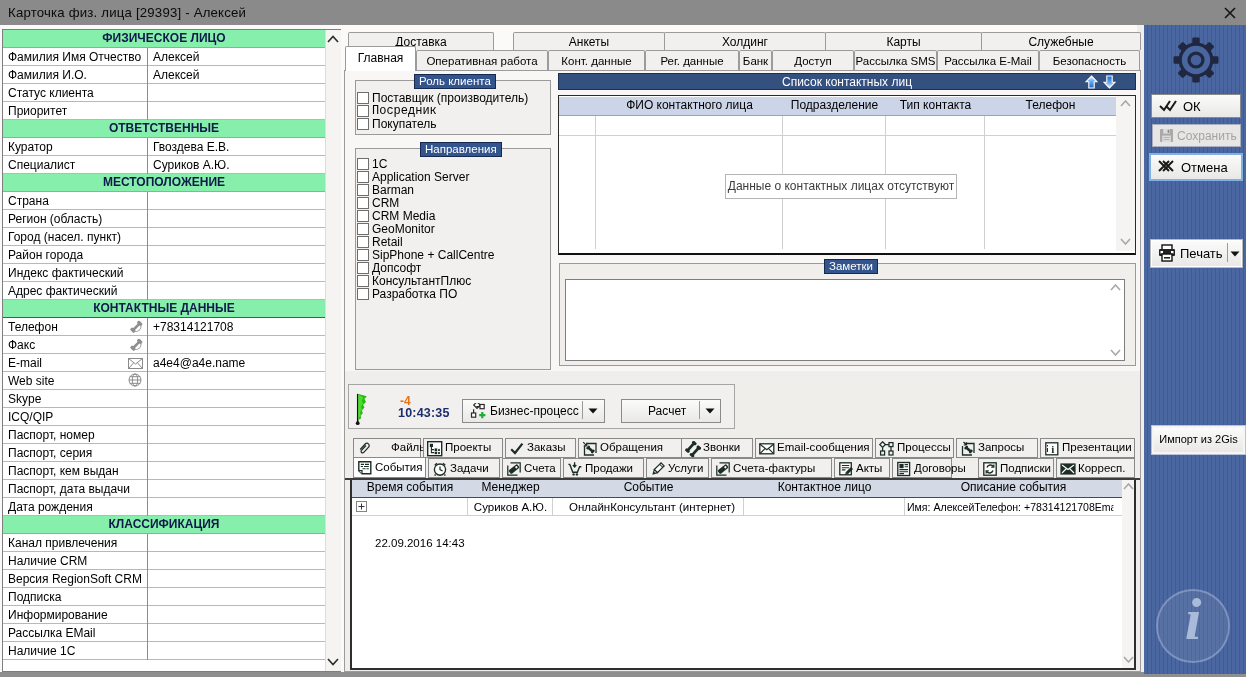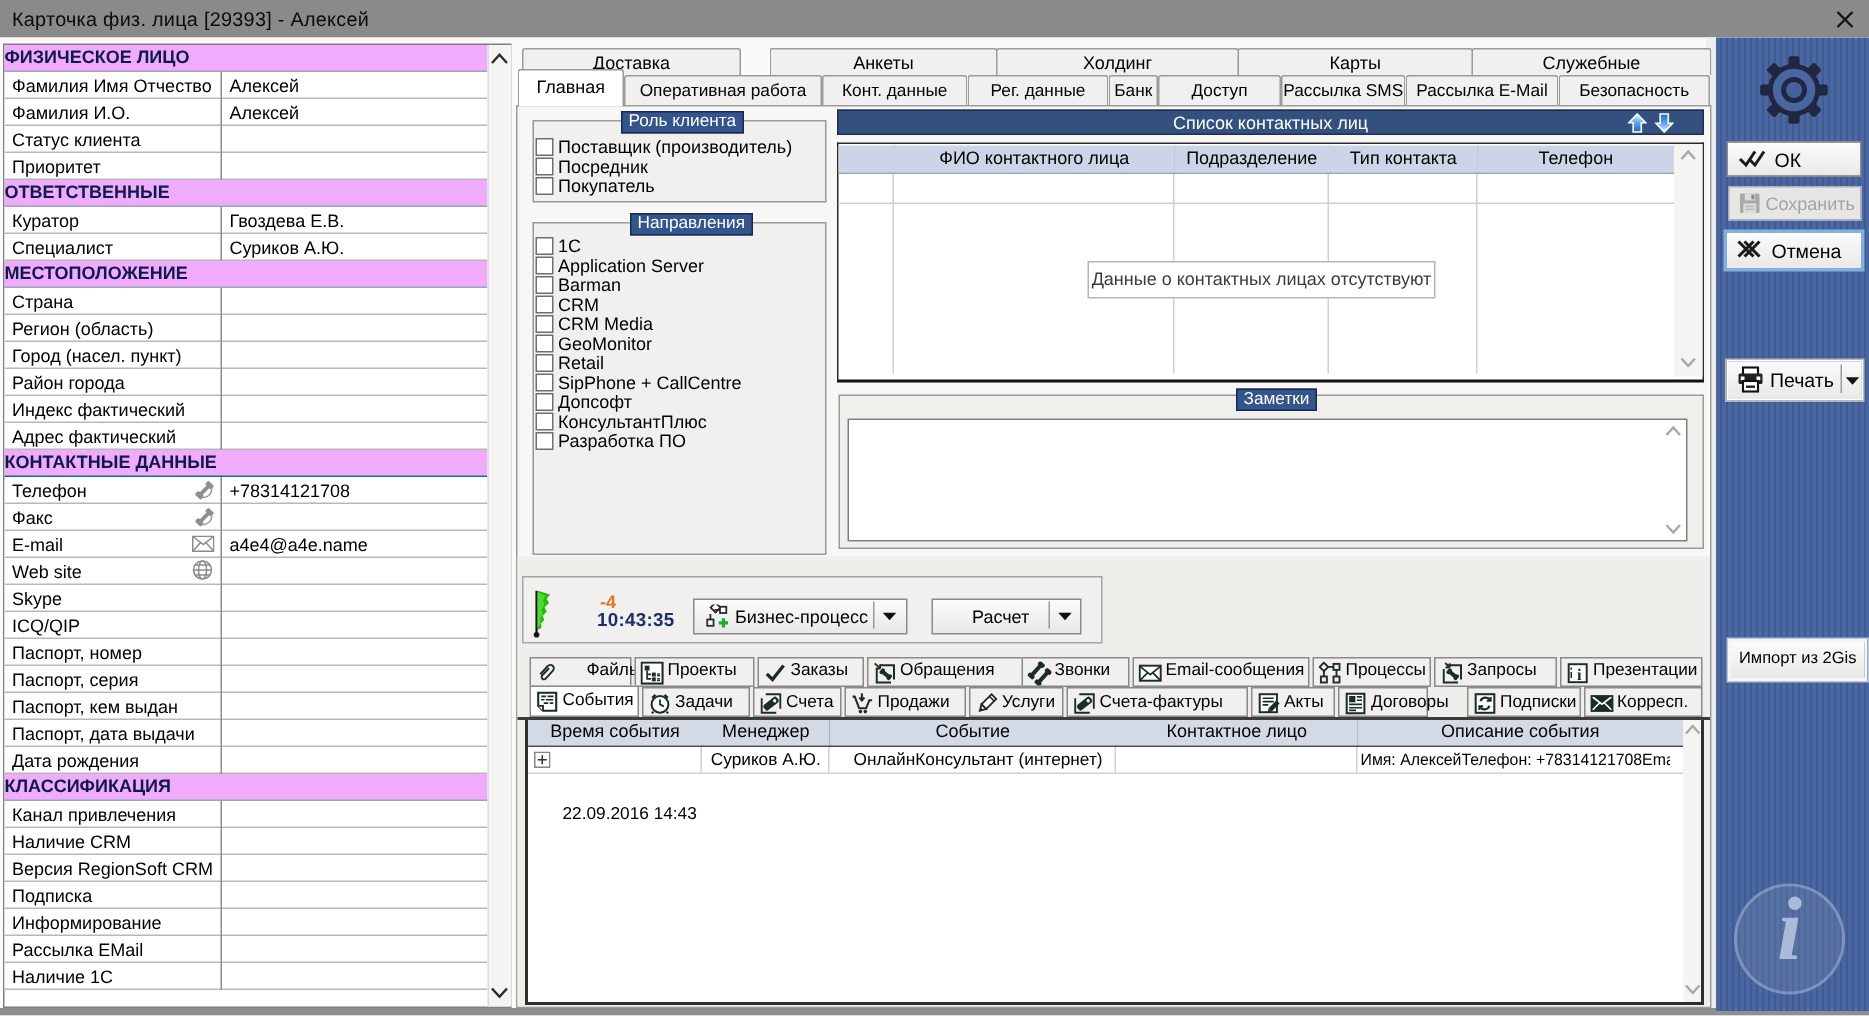--- a/index.html
+++ b/index.html
@@ -1,19 +1,19 @@
 <!DOCTYPE html>
 <html><head><meta charset="utf-8">
 <style>
 html,body{margin:0;padding:0;}
 body{width:1246px;height:677px;position:relative;overflow:hidden;
   font-family:"Liberation Sans",sans-serif;background:#f0efed;}
 .abs{position:absolute;}
 .tb{background:#8a8a8a;}
-.hdr{background:#f0abfc;color:#0e1a4a;font-weight:bold;}
+.hdr{background:#86efac;color:#0e1a4a;font-weight:bold;text-align:center;}
 .grp{background:#f1f0ee;border:1px solid #9a9a9a;}
 .grplbl{position:absolute;background:#33548c;border:1px solid #16294f;color:#fff;
   font-size:11.5px;line-height:13px;padding:0 4px;white-space:nowrap;}
 .cb{position:absolute;width:10px;height:10px;border:1px solid #6e6e6e;background:#fff;}
 .cblbl{position:absolute;font-size:12px;color:#000;white-space:nowrap;}
 .btn3d{background:linear-gradient(#fbfbfb,#e9e8e6);border:1px solid #8a8a8a;}
 .tabbtn{position:absolute;background:#f1f0ee;border:1px solid #898989;
   font-size:11.5px;color:#000;white-space:nowrap;}
 .thv{position:absolute;background:#ccd5e8;color:#000;font-size:12px;
   text-align:center;border-right:1px solid #9aa4b8;line-height:17px;}
@@ -241,21 +241,21 @@
 <div class="abs" style="left:854px;top:50px;width:83px;height:20px;background:#f1f0ee;border:1px solid #9b9b9b;border-bottom:none;border-radius:2px 2px 0 0;box-sizing:border-box;font-size:11.5px;text-align:center;line-height:20px;white-space:nowrap;overflow:hidden;">Рассылка SMS</div>
 <div class="abs" style="left:937px;top:50px;width:102px;height:20px;background:#f1f0ee;border:1px solid #9b9b9b;border-bottom:none;border-radius:2px 2px 0 0;box-sizing:border-box;font-size:11.5px;text-align:center;line-height:20px;white-space:nowrap;overflow:hidden;">Рассылка E-Mail</div>
 <div class="abs" style="left:1039px;top:50px;width:101px;height:20px;background:#f1f0ee;border:1px solid #9b9b9b;border-bottom:none;border-radius:2px 2px 0 0;box-sizing:border-box;font-size:11.5px;text-align:center;line-height:20px;white-space:nowrap;overflow:hidden;">Безопасность</div>
 <div class="abs" style="left:344px;top:70px;width:797px;height:602px;background:#f8f7f5;border:1px solid #9b9b9b;box-sizing:border-box;z-index:1;"></div>
 <div class="abs" style="left:345px;top:371px;width:795px;height:300px;background:#efeeeb;z-index:1;"></div>
 <div class="abs grp" style="left:355px;top:80px;width:196px;height:55px;box-sizing:border-box;z-index:2;"></div>
 <div class="grplbl" style="left:414px;top:74px;z-index:2;">Роль клиента</div>
 <div class="cb" style="left:357px;top:92px;z-index:2;"></div>
 <div class="cblbl" style="left:372px;top:91px;z-index:2;">Поставщик (производитель)</div>
 <div class="cb" style="left:357px;top:105px;z-index:2;"></div>
-<div class="cblbl" style="left:372px;top:104px;z-index:2;">Посредник</div>
+<div class="cblbl" style="left:372px;top:104px;z-index:2;font-family:Liberation Mono, monospace;">Посредник</div>
 <div class="cb" style="left:357px;top:118px;z-index:2;"></div>
 <div class="cblbl" style="left:372px;top:117px;z-index:2;">Покупатель</div>
 <div class="abs grp" style="left:355px;top:148px;width:196px;height:222px;box-sizing:border-box;z-index:2;"></div>
 <div class="grplbl" style="left:420px;top:142px;z-index:2;">Направления</div>
 <div class="cb" style="left:357px;top:158px;z-index:2;"></div>
 <div class="cblbl" style="left:372px;top:157px;z-index:2;">1С</div>
 <div class="cb" style="left:357px;top:171px;z-index:2;"></div>
 <div class="cblbl" style="left:372px;top:170px;z-index:2;">Application Server</div>
 <div class="cb" style="left:357px;top:184px;z-index:2;"></div>
 <div class="cblbl" style="left:372px;top:183px;z-index:2;">Barman</div>

